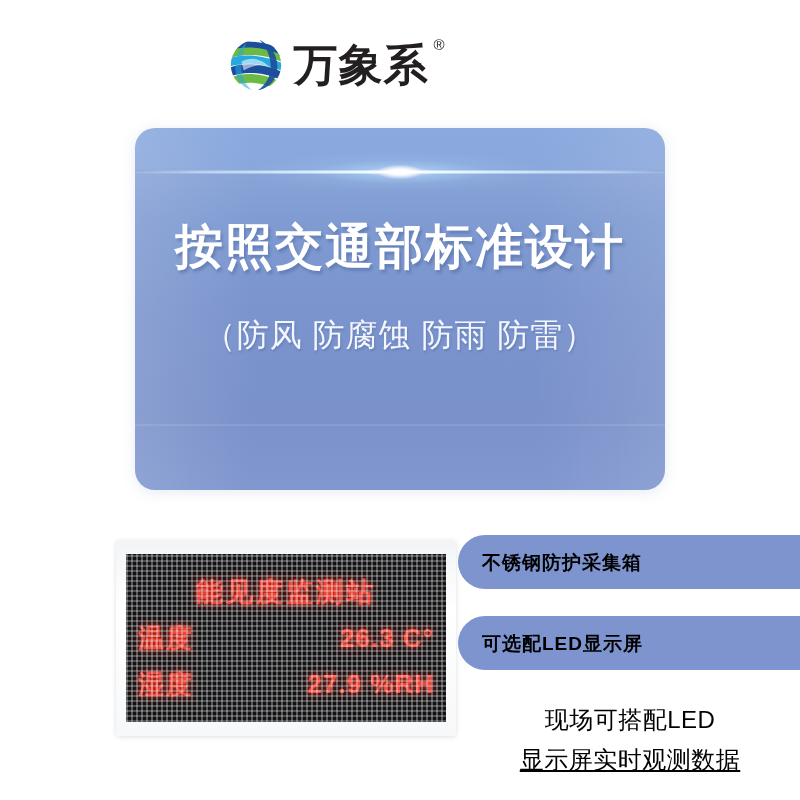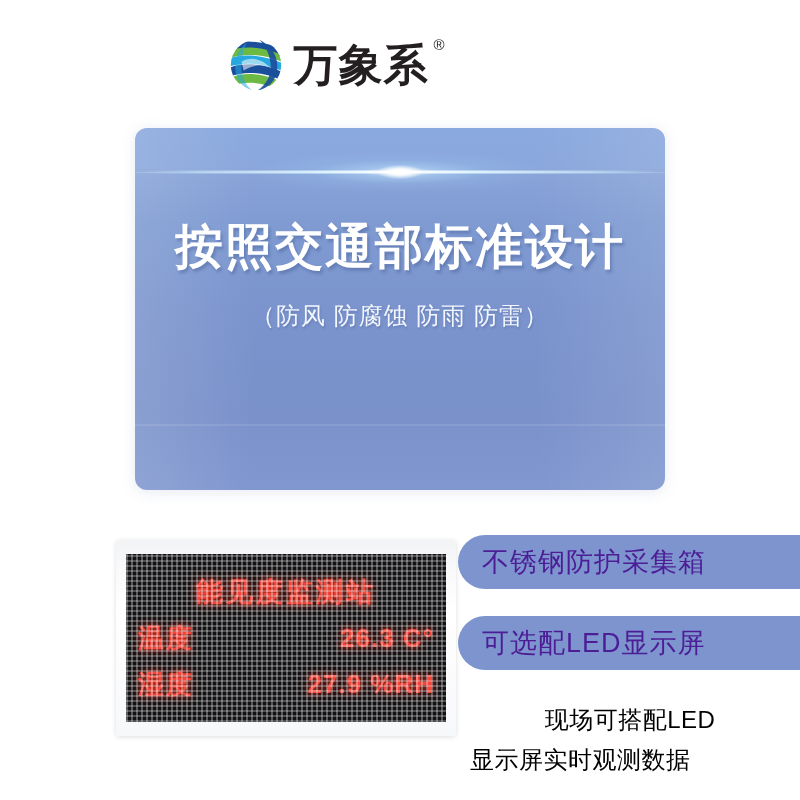--- a/index.html
+++ b/index.html
@@ -52,21 +52,21 @@
     color: #231f20;
   }
 
   
   .hero-panel {
     position: absolute;
     left: 135px;
     top: 128px;
     width: 530px;
     height: 362px;
-    border-radius: 12px;
+    border-radius: 20px;
     background:
       linear-gradient(180deg,
         #8aa9de 0%,
         #8aa7dc 11%,
         #89a4d8 11.6%,
         #7f9bd2 26%,
         #7b94cd 50%,
         #7a91ca 80%,
         #7b92cb 82%,
         #8097cf 100%);
@@ -152,23 +152,23 @@
   .hero-line {
     color: #ffffff;
     font-size: 48px;
     font-weight: bold;
     line-height: 62px;
     letter-spacing: 2px;
     text-shadow: 2px 3px 3px rgba(70,95,150,0.45);
     font-family: "Liberation Sans", "DejaVu Sans", sans-serif;
   }
   .hero-sub {
-    margin-top: 22px;
+    margin-top: 36px;
     color: #f3f6fc;
-    font-size: 24px;
+    font-size: 32px;
     font-weight: normal;
     letter-spacing: 1px;
     text-shadow: 1px 2px 2px rgba(70,95,150,0.35);
     font-family: "Liberation Sans", "DejaVu Sans", sans-serif;
   }
 
   
   .led-outer {
     position: absolute;
     left: 116px;
@@ -247,23 +247,23 @@
     background: #7d94cf;
     border-radius: 27px 0 0 27px;
     display: flex;
     align-items: center;
     box-sizing: border-box;
     padding-left: 24px;
   }
   .banner-1 { top: 535px; }
   .banner-2 { top: 616px; }
   .banner-label {
-    color: #4c1d95;
-    font-size: 27px;
-    font-weight: normal;
+    color: #000000;
+    font-size: 19px;
+    font-weight: bold;
     letter-spacing: 1px;
     line-height: 1;
     font-family: "Liberation Sans", "DejaVu Sans", sans-serif;
     white-space: nowrap;
   }
 
   
   .caption {
     position: absolute;
     left: 470px;
@@ -272,21 +272,21 @@
     text-align: center;
     color: #000000;
   }
   .caption-line {
     font-size: 24px;
     line-height: 40px;
     letter-spacing: 0.5px;
     font-family: "Liberation Sans", "DejaVu Sans", sans-serif;
     white-space: nowrap;
   }
-  .caption-line-2 { text-align: left; }
+  .caption-line-2 { text-align: center; text-decoration: underline; }
 </style>
 </head>
 <body>
 
 <div class="logo-block">
   <div class="logo-mark">
     <svg width="56" height="56" viewBox="0 0 100 100" aria-hidden="true">
       <defs>
         <clipPath id="sphereClip">
             <circle cx="50" cy="50" r="45"></circle>

